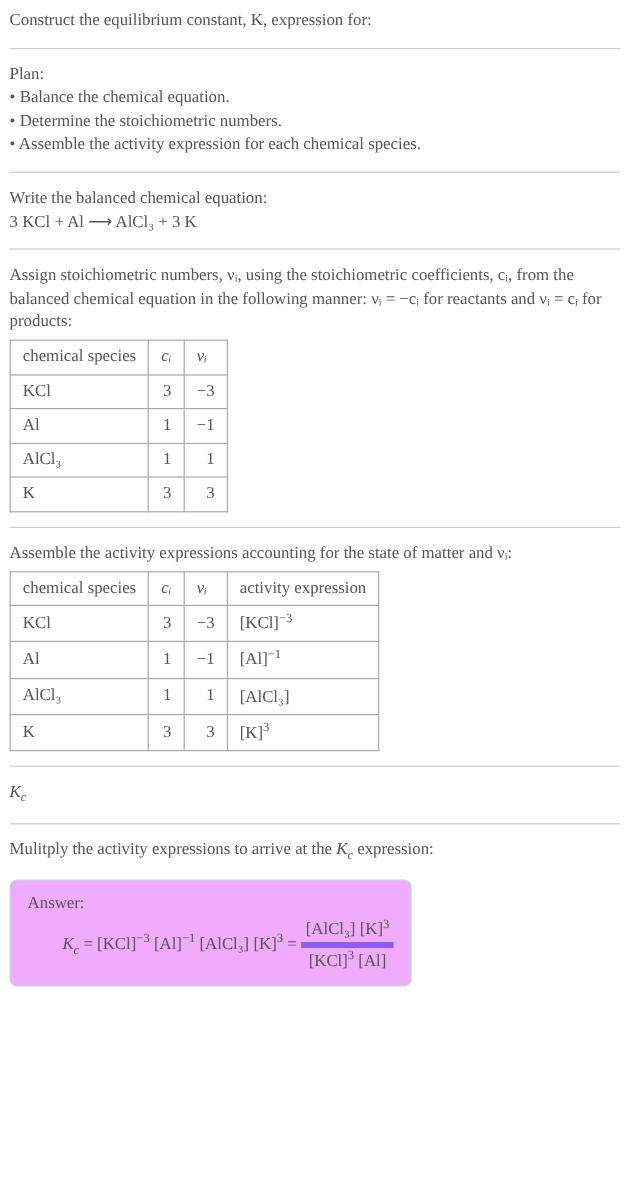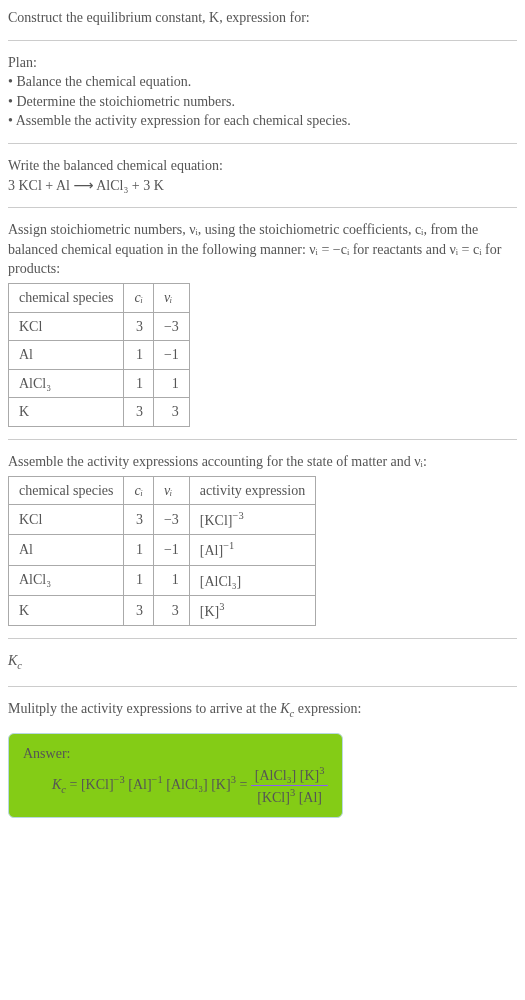--- a/index.html
+++ b/index.html
@@ -27,35 +27,35 @@
     td, th {
       border: 1px solid #aaa;
       padding: 4px 10px;
       font-weight: normal;
       text-align: left;
     }
     td.num {
       text-align: right;
     }
     .answer-box {
-      background: #84cc16;
+      background: #f0abfc;
       border: 1px solid #b8d8e0;
       border-radius: 6px;
       padding: 10px 14px;
       display: inline-block;
       margin-top: 4px;
     }
     .frac {
       display: inline-block;
       vertical-align: middle;
       text-align: center;
     }
     .frac .num {
       display: block;
-      border-bottom: 1px solid #8b5cf6;
+      border-bottom: 5px solid #8b5cf6;
       padding: 0 4px;
     }
     .frac .den {
       display: block;
       padding: 0 4px;
     }
     sub, sup {
       font-size: 0.75em;
     }
     .list {

